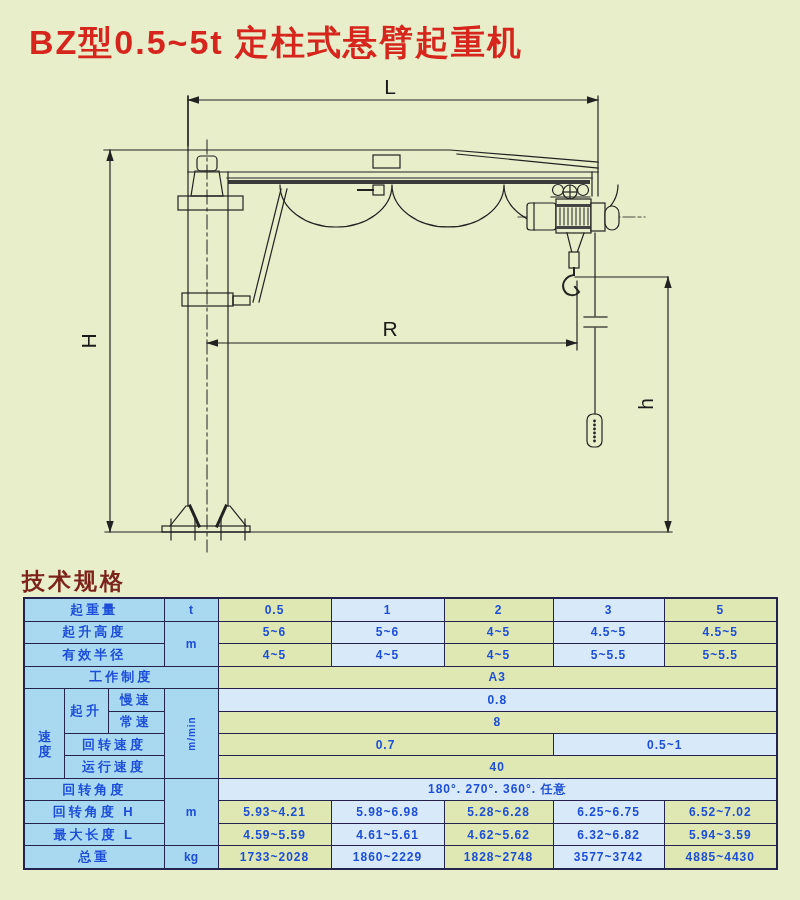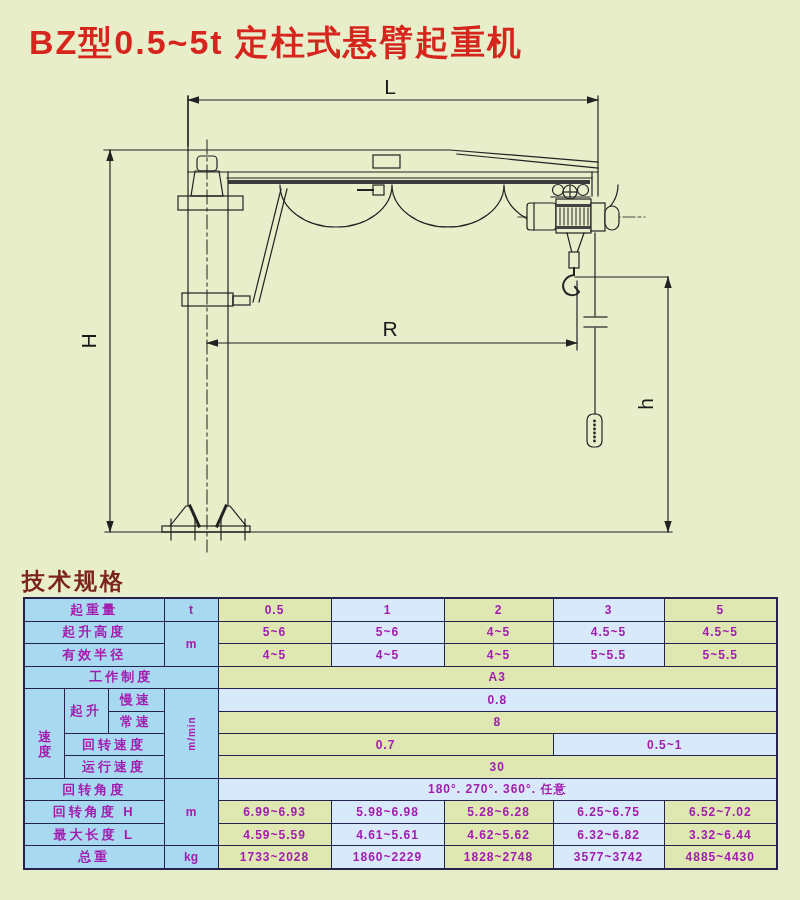--- a/index.html
+++ b/index.html
@@ -5,21 +5,21 @@
   html,body{margin:0;padding:0}
   body{width:800px;height:900px;background:#e8edca;position:relative;overflow:hidden;
        font-family:"Liberation Sans","DejaVu Sans",sans-serif;}
   .page-title{position:absolute;top:20px;left:0;width:800px;text-align:left;
       font-size:34px;font-weight:bold;color:#d6251c;letter-spacing:2px;white-space:nowrap;padding-left:29px;}
   .section-title{position:absolute;top:566px;left:22px;font-size:23px;font-weight:bold;
       color:#7c241c;letter-spacing:3px;}
   svg.diag{position:absolute;top:0;left:0;}
   svg text{font-family:"Liberation Sans","DejaVu Sans",sans-serif;}
   table.spec{position:absolute;top:597px;left:23px;width:753px;height:273px;
-      border-collapse:collapse;table-layout:fixed;font-size:12px;color:#a21caf;
+      border-collapse:collapse;table-layout:fixed;font-size:12px;color:#1d4ed8;
       border:2px solid #23234d;}
   table.spec td{border:1px solid #23234d;text-align:center;vertical-align:middle;
       padding:0;overflow:hidden;font-weight:bold;}
   td.lb{background:#a9d9f1;letter-spacing:3px;font-size:13px;}
   td.un{background:#a9d9f1;letter-spacing:0;font-size:12px;}
   td.g{background:#dfe8b2;letter-spacing:1px;}
   td.bl{background:#d8eafa;letter-spacing:1px;}
   td.vert{writing-mode:vertical-rl;text-orientation:upright;letter-spacing:14px;
       padding-top:6px;font-size:13px;}
   td.vunit span{display:inline-block;transform:rotate(-90deg);font-size:10px;
@@ -205,42 +205,42 @@
     <td class="lb">常速</td>
     <td colspan="5" class="g">8</td>
   </tr>
   <tr>
     <td colspan="2" class="lb">回转速度</td>
     <td colspan="3" class="g">0.7</td>
     <td colspan="2" class="bl">0.5~1</td>
   </tr>
   <tr>
     <td colspan="2" class="lb">运行速度</td>
-    <td colspan="5" class="g">30</td>
+    <td colspan="5" class="g">40</td>
   </tr>
   <tr>
     <td colspan="3" class="lb">回转角度</td>
     <td rowspan="3" class="un">m</td>
     <td colspan="5" class="bl">180°. 270°. 360°. 任意</td>
   </tr>
   <tr>
     <td colspan="3" class="lb">回转角度 H</td>
-    <td class="g">6.99~6.93</td>
+    <td class="g">5.93~4.21</td>
     <td class="bl">5.98~6.98</td>
     <td class="g">5.28~6.28</td>
     <td class="bl">6.25~6.75</td>
     <td class="g">6.52~7.02</td>
   </tr>
   <tr>
     <td colspan="3" class="lb">最大长度 L</td>
     <td class="g">4.59~5.59</td>
     <td class="bl">4.61~5.61</td>
     <td class="g">4.62~5.62</td>
     <td class="bl">6.32~6.82</td>
-    <td class="g">3.32~6.44</td>
+    <td class="g">5.94~3.59</td>
   </tr>
   <tr>
     <td colspan="3" class="lb">总重</td>
     <td class="un">kg</td>
     <td class="g">1733~2028</td>
     <td class="bl">1860~2229</td>
     <td class="g">1828~2748</td>
     <td class="bl">3577~3742</td>
     <td class="g">4885~4430</td>
   </tr>

